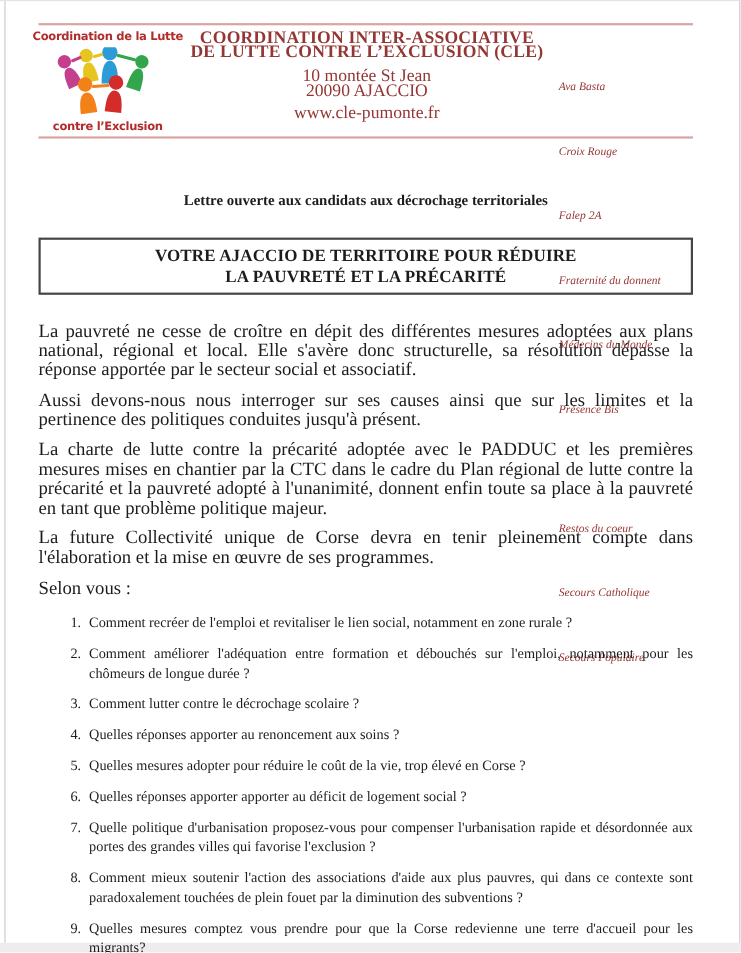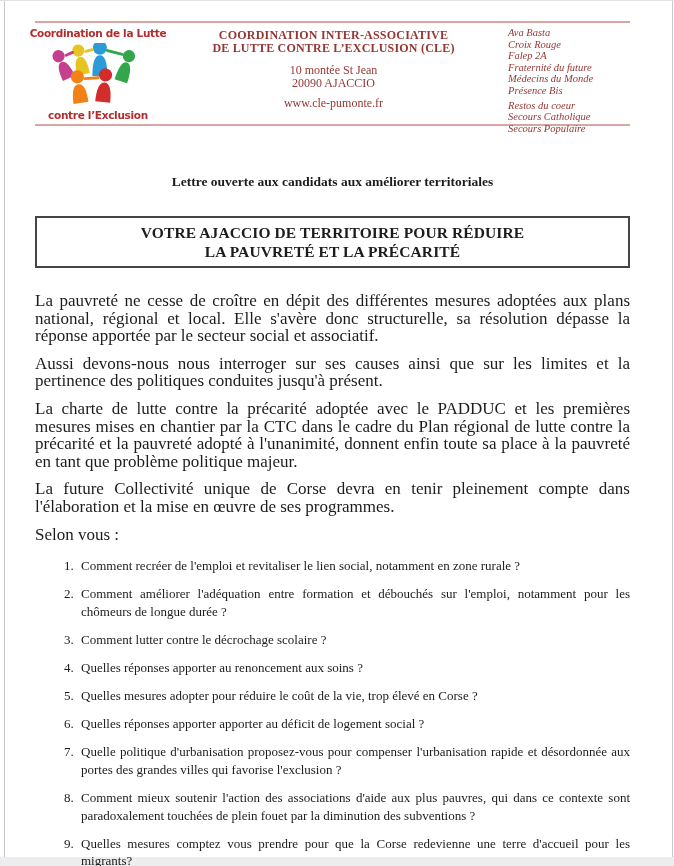--- a/index.html
+++ b/index.html
@@ -50,34 +50,34 @@
     padding: 2px 0 1px 2px;
   }
   .logo .logo-text { white-space: nowrap; letter-spacing: -0.3px; }
   .logo svg { display: block; }
   .org-center {
     flex: 1;
     text-align: center;
     color: #943634;
     padding-top: 4px;
     line-height: 12.5px;
-    font-size: 12px;
+    font-size: 16px;
   }
   .org-center .org-name { font-weight: bold; letter-spacing: 0.2px; }
   .org-center .gap { height: 10px; }
   .org-center .gap2 { height: 8px; }
   .associations {
     width: 122px;
     color: #943634;
     font-style: italic;
     font-size: 10.5px;
     line-height: 11.6px;
     padding-top: 2px;
   }
-  .associations div { white-space: nowrap; }
+  .associations div { white-space: nowrap; margin-top: 47px; }
   .assoc-gap { height: 3px; }
 
   
   .subject {
     margin-top: 48px;
     text-align: center;
     font-weight: bold;
     font-size: 13.5px;
   }
   .title-box {
@@ -165,31 +165,31 @@
         <div>10 montée St Jean</div>
         <div>20090 AJACCIO</div>
         <div class="gap2"></div>
         <div>www.cle-pumonte.fr</div>
       </div>
 
       <div class="associations">
         <div>Ava Basta</div>
         <div>Croix Rouge</div>
         <div>Falep 2A</div>
-        <div>Fraternité du future</div>
+        <div>Fraternité du donnent</div>
         <div>Médecins du Monde</div>
         <div>Présence Bis</div>
         <div class="assoc-gap"></div>
         <div>Restos du coeur</div>
         <div>Secours Catholique</div>
         <div>Secours Populaire</div>
       </div>
     </div>
 
-    <div class="subject">Lettre ouverte aux candidats aux améliorer territoriales</div>
+    <div class="subject">Lettre ouverte aux candidats aux décrochage territoriales</div>
 
     <div class="title-box">
       <div>VOTRE AJACCIO DE TERRITOIRE POUR RÉDUIRE</div>
       <div>LA PAUVRETÉ ET LA PRÉCARITÉ</div>
     </div>
 
     <div class="body-text">
       <p>La pauvreté ne cesse de croître en dépit des différentes mesures adoptées aux plans national, régional et local. Elle s'avère donc structurelle, sa résolution dépasse la réponse apportée par le secteur social et associatif.</p>
       <p>Aussi devons-nous nous interroger sur ses causes ainsi que sur les limites et la pertinence des politiques conduites jusqu'à présent.</p>
       <p>La charte de lutte contre la précarité adoptée avec le PADDUC et les premières mesures mises en chantier par la CTC dans le cadre du Plan régional de lutte contre la précarité et la pauvreté adopté à l'unanimité, donnent enfin toute sa place à la pauvreté en tant que problème politique majeur.</p>

